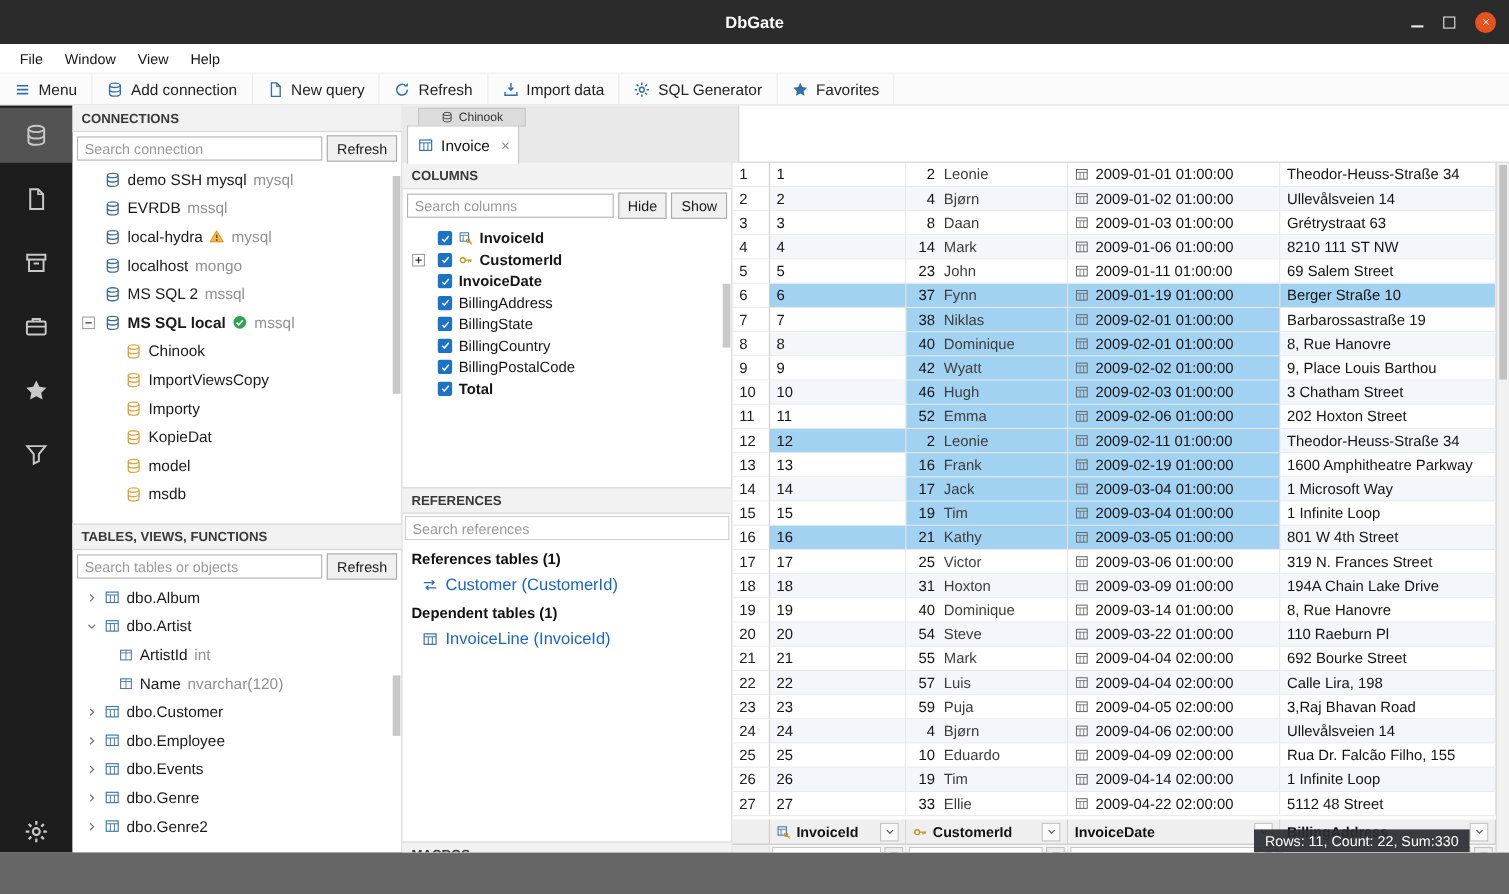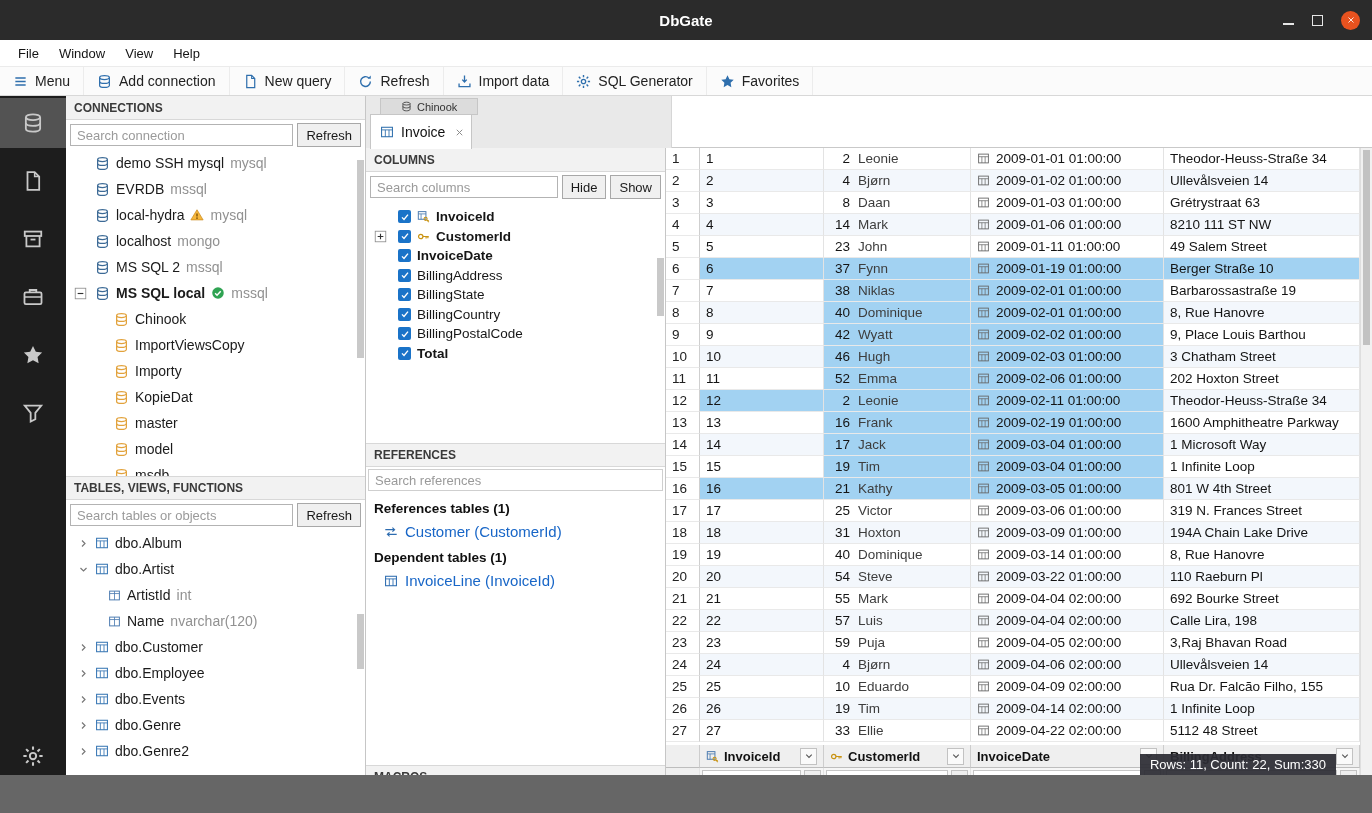--- a/index.html
+++ b/index.html
@@ -397,30 +397,20 @@
               <span class="tlabel">KopieDat</span>
             </div>
             <div class="tree-row lvl1">
               <span class="icw" style="color:#e2a23b">
                 <svg viewBox="0 0 16 16" width="15" height="15" aria-hidden="true">
                   <ellipse cx="8" cy="3.8" rx="5.2" ry="2.1" fill="none" stroke="currentColor" stroke-width="1.3"></ellipse>
                   <path d="M2.8 3.8v8.4c0 1.2 2.3 2.1 5.2 2.1s5.2-.9 5.2-2.1V3.8" fill="none" stroke="currentColor" stroke-width="1.3"></path>
                   <path d="M2.8 8c0 1.2 2.3 2.1 5.2 2.1S13.2 9.2 13.2 8" fill="none" stroke="currentColor" stroke-width="1.3"></path>
                 </svg>
               </span>
-              <span class="tlabel">master</span>
-            </div>
-            <div class="tree-row lvl1">
-              <span class="icw" style="color:#e2a23b">
-                <svg viewBox="0 0 16 16" width="15" height="15" aria-hidden="true">
-                  <ellipse cx="8" cy="3.8" rx="5.2" ry="2.1" fill="none" stroke="currentColor" stroke-width="1.3"></ellipse>
-                  <path d="M2.8 3.8v8.4c0 1.2 2.3 2.1 5.2 2.1s5.2-.9 5.2-2.1V3.8" fill="none" stroke="currentColor" stroke-width="1.3"></path>
-                  <path d="M2.8 8c0 1.2 2.3 2.1 5.2 2.1S13.2 9.2 13.2 8" fill="none" stroke="currentColor" stroke-width="1.3"></path>
-                </svg>
-              </span>
               <span class="tlabel">model</span>
             </div>
             <div class="tree-row lvl1">
               <span class="icw" style="color:#e2a23b">
                 <svg viewBox="0 0 16 16" width="15" height="15" aria-hidden="true">
                   <ellipse cx="8" cy="3.8" rx="5.2" ry="2.1" fill="none" stroke="currentColor" stroke-width="1.3"></ellipse>
                   <path d="M2.8 3.8v8.4c0 1.2 2.3 2.1 5.2 2.1s5.2-.9 5.2-2.1V3.8" fill="none" stroke="currentColor" stroke-width="1.3"></path>
                   <path d="M2.8 8c0 1.2 2.3 2.1 5.2 2.1S13.2 9.2 13.2 8" fill="none" stroke="currentColor" stroke-width="1.3"></path>
                 </svg>
               </span>
@@ -808,21 +798,21 @@
                 </div>
                 <div class="g-cell c-date">
                   <span class="icw" style="color:#666">
                     <svg viewBox="0 0 16 16" width="13" height="13" aria-hidden="true">
                       <rect x="2" y="2.6" width="12" height="10.8" fill="none" stroke="currentColor" stroke-width="1.1"></rect>
                       <path d="M2 5.8h12M6 5.8v7.6M10 5.8v7.6" stroke="currentColor" stroke-width=".9"></path>
                     </svg>
                   </span>
                   <span>2009-01-11 01:00:00</span>
                 </div>
-                <div class="g-cell c-addr">49 Salem Street</div>
+                <div class="g-cell c-addr">69 Salem Street</div>
               </div>
               <div class="g-row g-r alt">
                 <div class="g-cell c-rn">6</div>
                 <div class="g-cell c-id sel">6</div>
                 <div class="g-cell c-cust sel">
                   <span class="cnum">37</span>
                   <span class="cname">Fynn</span>
                 </div>
                 <div class="g-cell c-date sel">
                   <span class="icw" style="color:#666">

